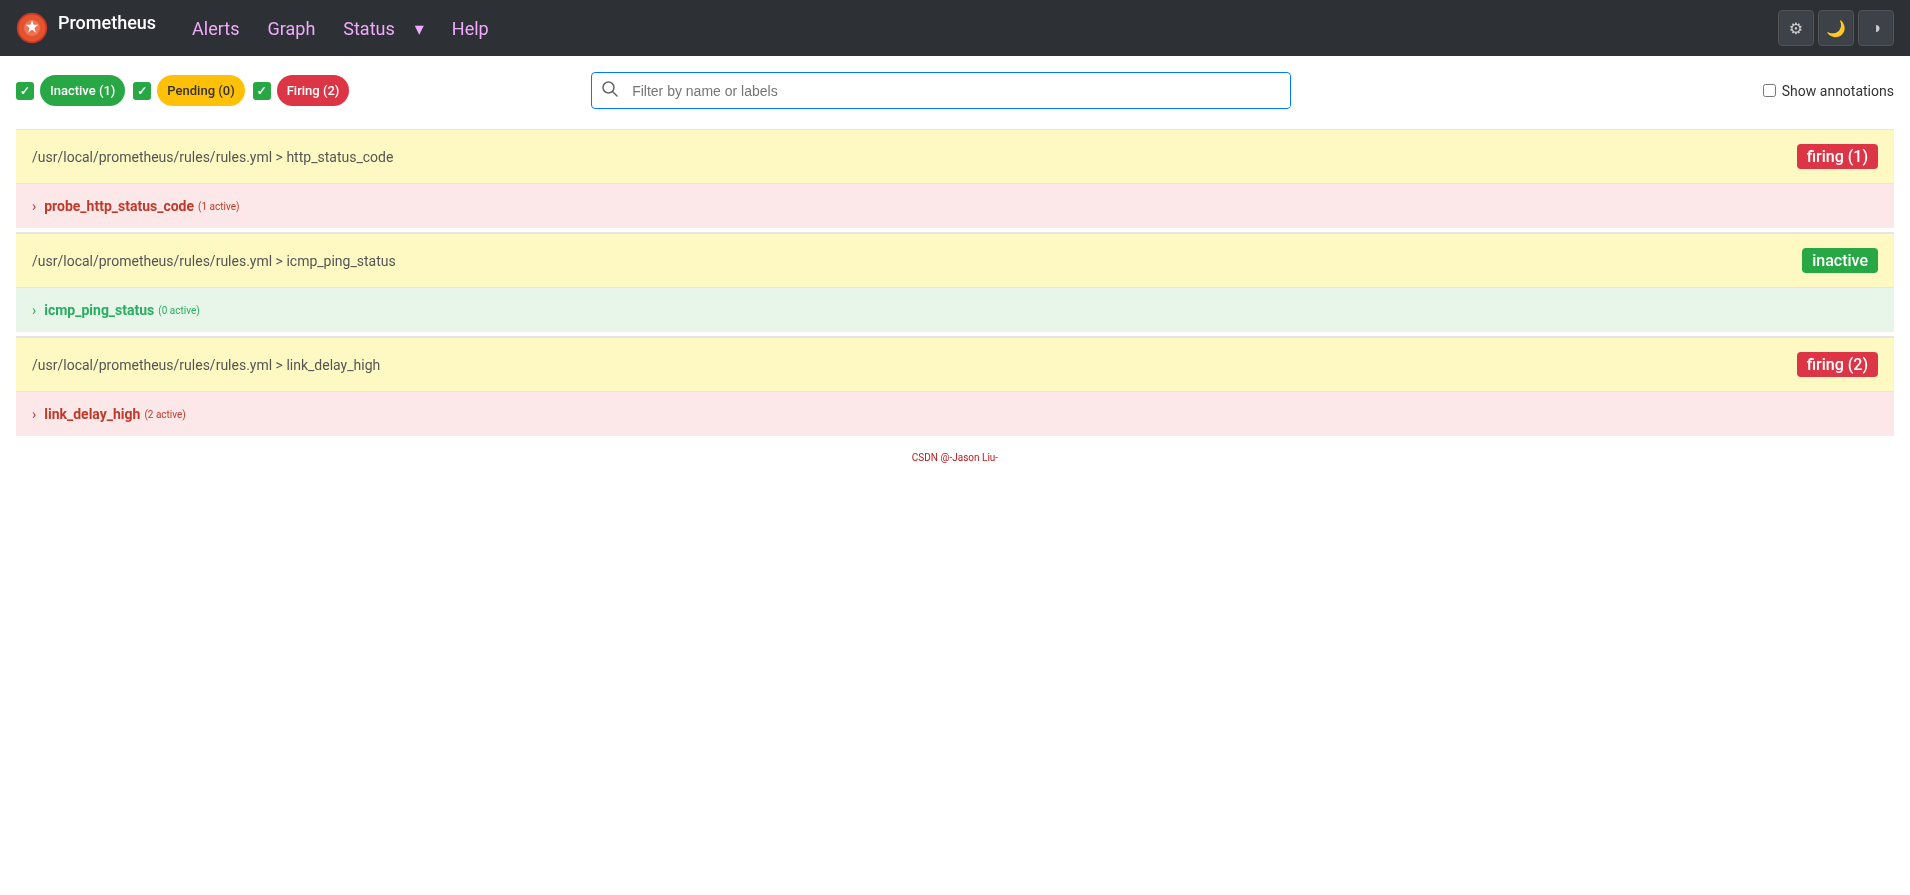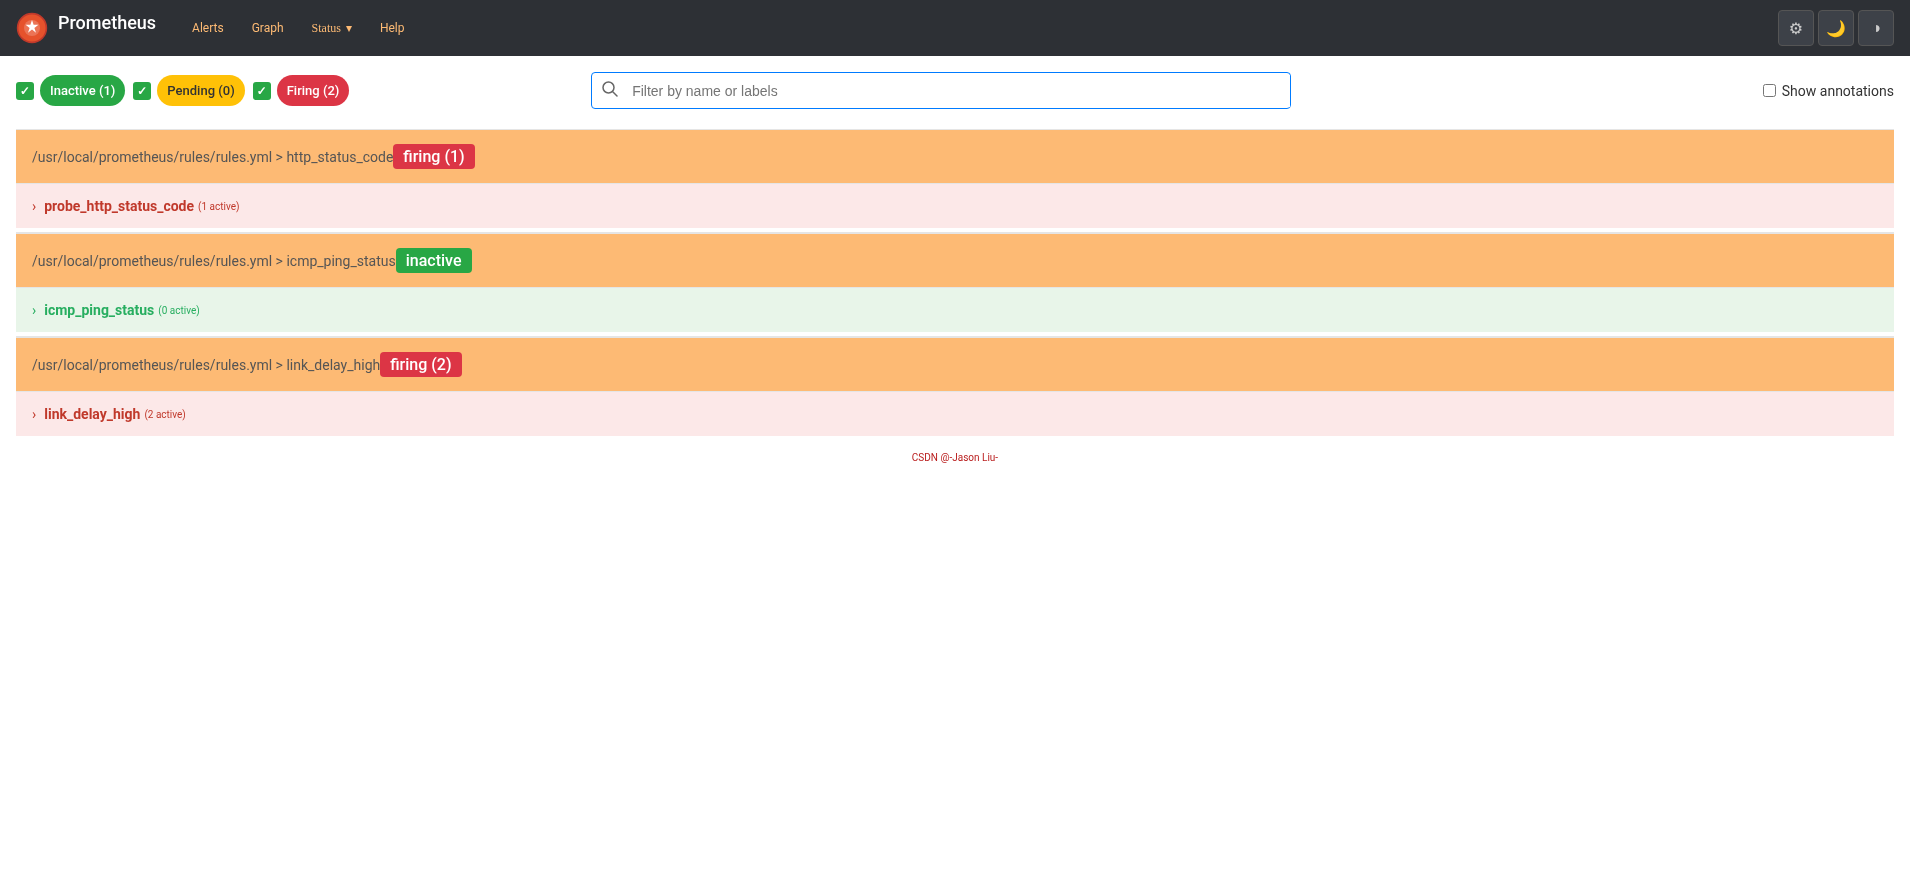--- a/index.html
+++ b/index.html
@@ -25,31 +25,31 @@
     .brand-icon {
       width: 32px;
       height: 32px;
     }
     .nav-links {
       display: flex;
       align-items: center;
       gap: 4px;
     }
     .nav-link {
-      color: #fdba74;
+      color: #f0abfc;
       text-decoration: none;
       padding: 8px 12px;
       border-radius: 4px;
-      font-size: 12px;
+      font-size: 18px;
       cursor: pointer;
     }
     .nav-link-dropdown {
       display: flex;
-      gap: 5px;
-      font-family: Liberation Serif, serif;
+      align-items: center;
+      gap: 20px;
     }
     .navbar-right {
       margin-left: auto;
       display: flex;
       align-items: center;
       gap: 4px;
     }
     .icon-btn {
       background: #3d4148;
       border: 1px solid #555;
@@ -144,24 +144,25 @@
       white-space: nowrap;
     }
 
     
     .rule-group {
       margin-bottom: 0;
     }
     .rule-file-row {
       display: flex;
       align-items: center;
+      justify-content: space-between;
       padding: 14px 16px;
       border-top: 1px solid #e5e5e5;
       border-bottom: 1px solid #e5e5e5;
-      background: #fdba74;
+      background: #fef9c3;
       color: #333;
       font-size: 14px;
     }
     .rule-file-path {
       color: #555;
     }
     .status-badge {
       padding: 3px 10px;
       border-radius: 4px;
       font-size: 16px;

